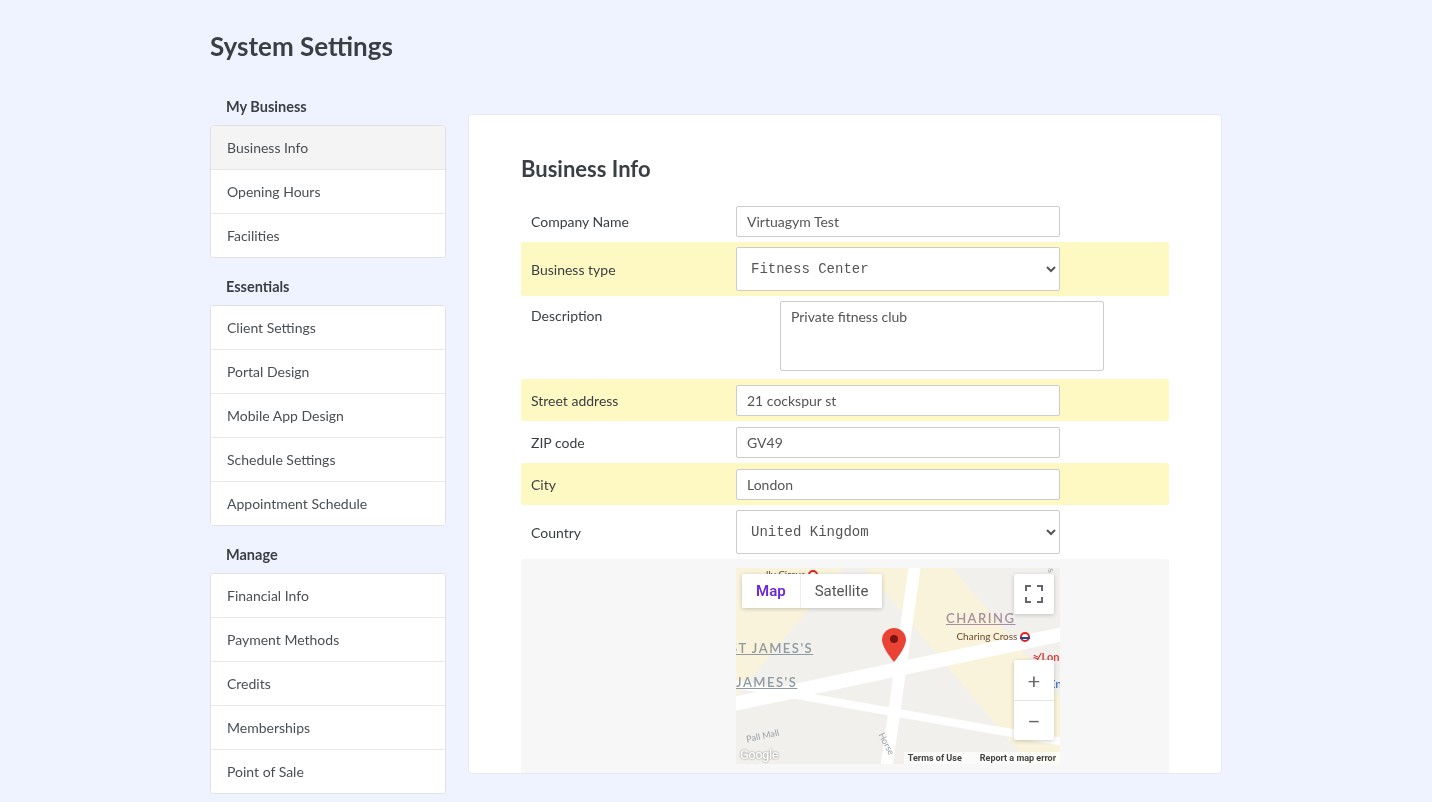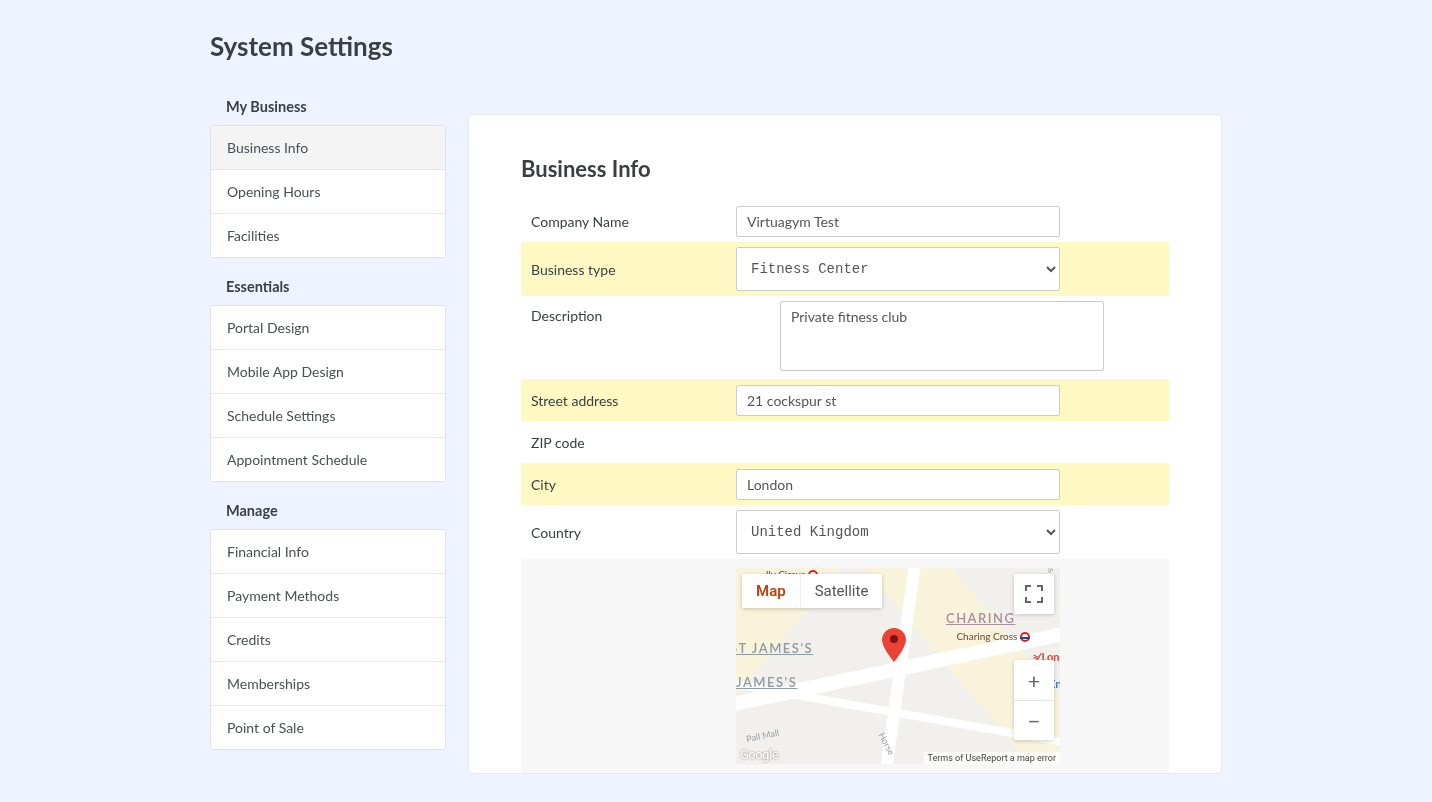--- a/index.html
+++ b/index.html
@@ -192,21 +192,21 @@
   }
   .map-tab {
     padding: 8px 14px;
     font-size: 15px;
     color: #565656;
     cursor: pointer;
     border: none;
     background: #fff;
     font-family: Roboto, Arial, sans-serif;
   }
-  .map-tab.active { font-weight: 600; color:#c2410c; }
+  .map-tab.active { font-weight: 600; color:#6d28d9; }
   .map-tab + .map-tab { border-left: 1px solid #eee; }
   .map-fullscreen {
     position: absolute; right: 6px; top: 6px;
     width: 40px; height: 40px;
     background: #fff;
     border-radius: 2px;
     box-shadow: 0 1px 4px rgba(0,0,0,0.2);
     display:flex; align-items:center; justify-content:center;
     cursor: pointer;
   }
@@ -239,21 +239,21 @@
     font-weight: 500;
     padding: 2px 4px;
     opacity: 0.85;
     text-shadow: 0 0 2px rgba(0,0,0,0.6);
     font-size: 13px;
     letter-spacing: -0.5px;
   }
   .map-attrib-right {
     background: rgba(255,255,255,0.7);
     padding: 1px 4px;
-    display:flex; gap:0;
+    display:flex; gap:18px;font-weight:bold;
   }
   .map-attrib-right span { cursor:pointer; }
   .map-circus { position:absolute; left:30px; top:0px; font-size:10px; color:#6b4b2e;}
 </style>
 </head>
 <body>
 
 <div class="page">
   <h1 class="page-title">System Settings</h1>
 
@@ -262,20 +262,21 @@
 
       <div class="section-header">My Business</div>
       <div class="nav-group">
         <div class="nav-item active">Business Info</div>
         <div class="nav-item">Opening Hours</div>
         <div class="nav-item">Facilities</div>
       </div>
 
       <div class="section-header">Essentials</div>
       <div class="nav-group">
+        <div class="nav-item">Client Settings</div>
         <div class="nav-item">Portal Design</div>
         <div class="nav-item">Mobile App Design</div>
         <div class="nav-item">Schedule Settings</div>
         <div class="nav-item">Appointment Schedule</div>
       </div>
 
       <div class="section-header">Manage</div>
       <div class="nav-group">
         <div class="nav-item">Financial Info</div>
         <div class="nav-item">Payment Methods</div>
@@ -314,20 +315,23 @@
 
       <div class="form-row alt">
         <div class="form-label">Street address</div>
         <div class="form-control-wrap">
           <input type="text" value="21 cockspur st" style="">
         </div>
       </div>
 
       <div class="form-row">
         <div class="form-label">ZIP code</div>
+        <div class="form-control-wrap">
+          <input type="text" value="GV49" style="">
+        </div>
       </div>
 
       <div class="form-row alt">
         <div class="form-label">City</div>
         <div class="form-control-wrap">
           <input type="text" value="London" style="">
         </div>
       </div>
 
       <div class="form-row">

